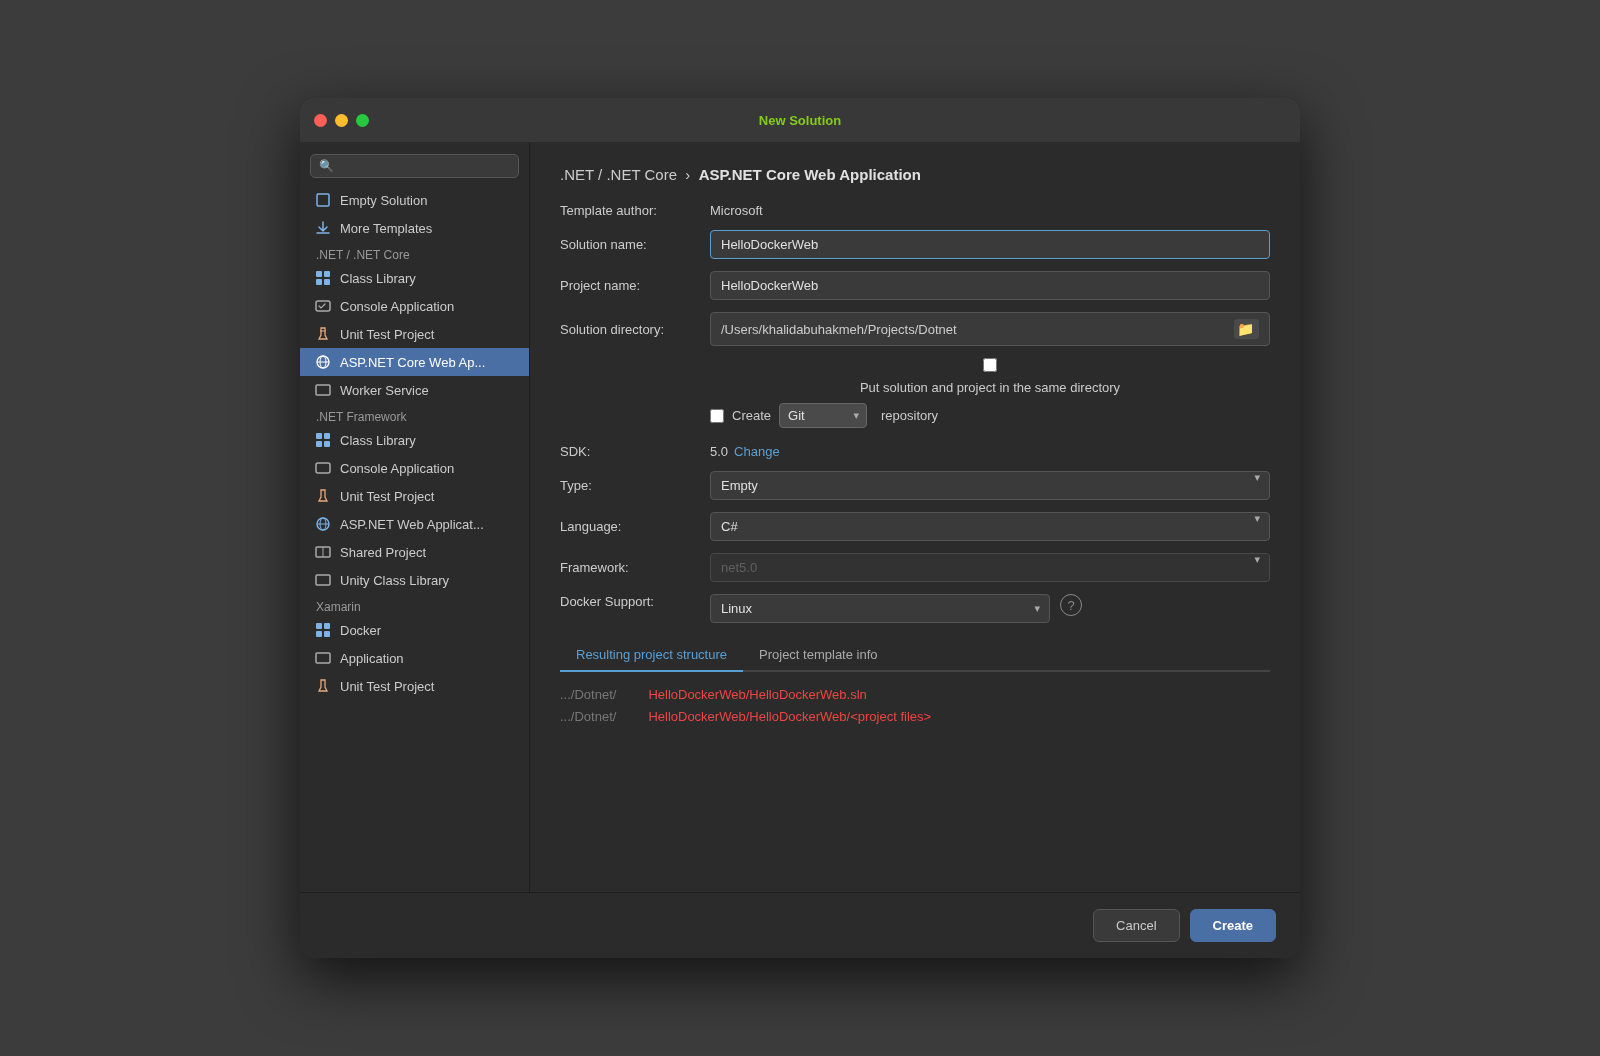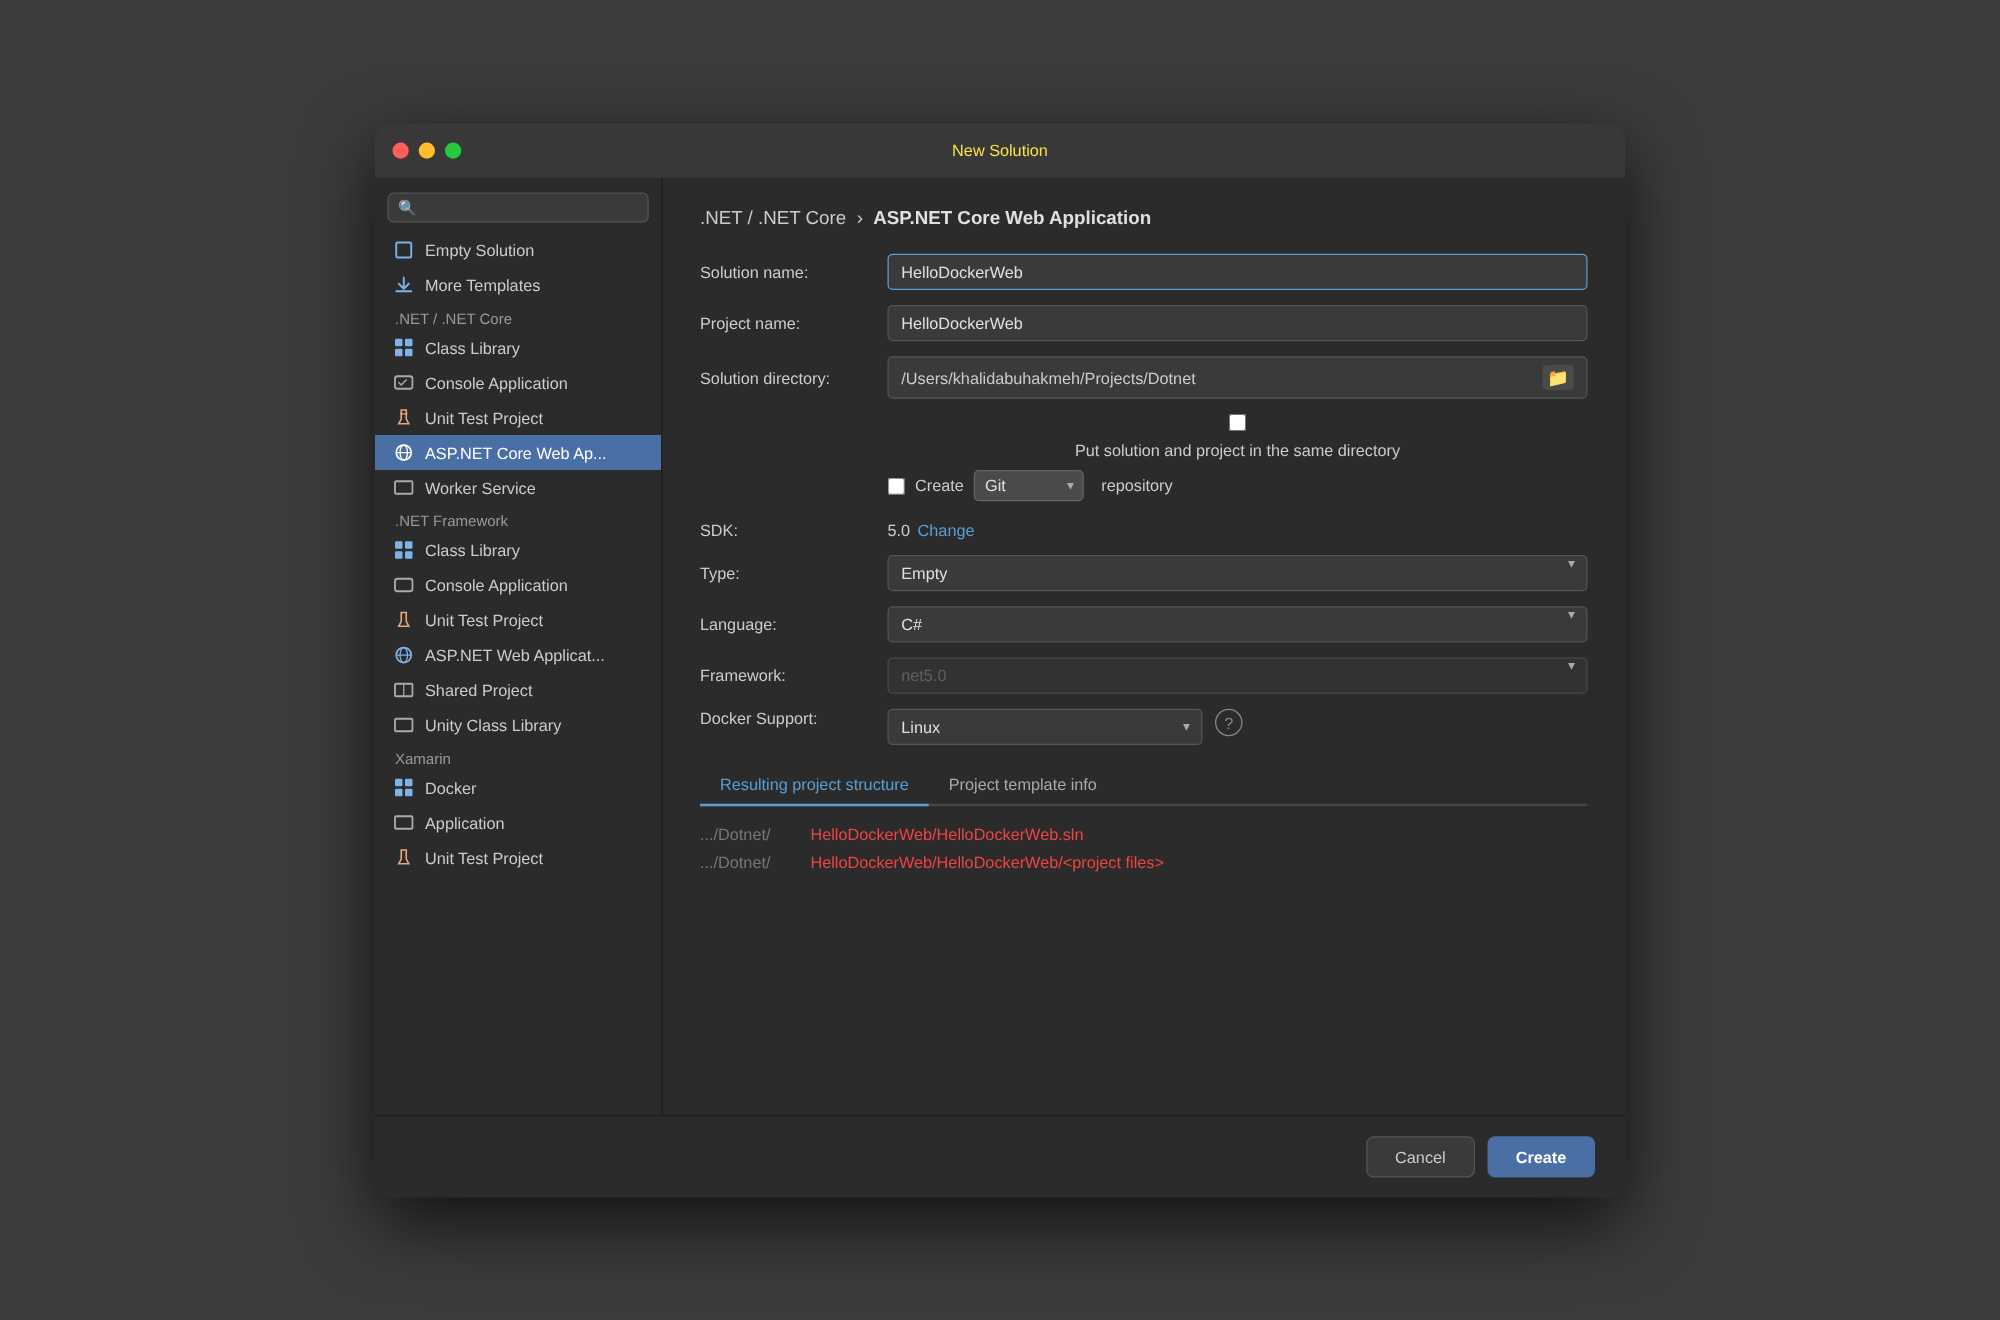--- a/index.html
+++ b/index.html
@@ -44,23 +44,23 @@
       width: 13px;
       height: 13px;
       border-radius: 50%;
       border: none;
       cursor: pointer;
     }
     .wc-close { background: #ff5f56; }
     .wc-min { background: #ffbd2e; }
     .wc-max { background: #27c93f; }
     .title-text {
-      color: #fde047;
-      font-size: 13px;
-      font-weight: 400;
+      color: #84cc16;
+      font-size: 13px;
+      font-weight: 700;
     }
     .dialog-body {
       display: flex;
       flex: 1;
     }
     
     .sidebar {
       width: 230px;
       background: #2b2b2b;
       border-right: 1px solid #1e1e1e;
@@ -283,21 +283,21 @@
     .docker-row {
       display: flex;
       align-items: flex-start;
       margin-bottom: 16px;
     }
     .docker-label { width: 150px; color: #ccc; font-size: 13px; }
     .docker-select-wrapper {
       position: relative;
       display: flex;
       align-items: center;
-      width: 252px;
+      width: 340px;
     }
     .docker-select-wrapper::after {
       content: '▾';
       position: absolute;
       right: 10px;
       color: #aaa;
       pointer-events: none;
       font-size: 11px;
     }
     .docker-select {
@@ -555,20 +555,24 @@
         </span>
         <span>Unit Test Project</span>
       </div>
     </div>
 
     <div class="main-content">
       <div class="breadcrumb">
         <span>.NET / .NET Core &nbsp;›&nbsp; <span class="bold">ASP.NET Core Web Application</span></span>
       </div>
 
+      <div class="form-row">
+        <span class="form-label">Template author:</span>
+        <span class="form-value">Microsoft</span>
+      </div>
 
       <div class="form-row">
         <span class="form-label">Solution name:</span>
         <input class="form-input" type="text" value="HelloDockerWeb" style="">
       </div>
 
       <div class="form-row">
         <span class="form-label">Project name:</span>
         <input class="form-input-plain" type="text" value="HelloDockerWeb" style="">
       </div>

